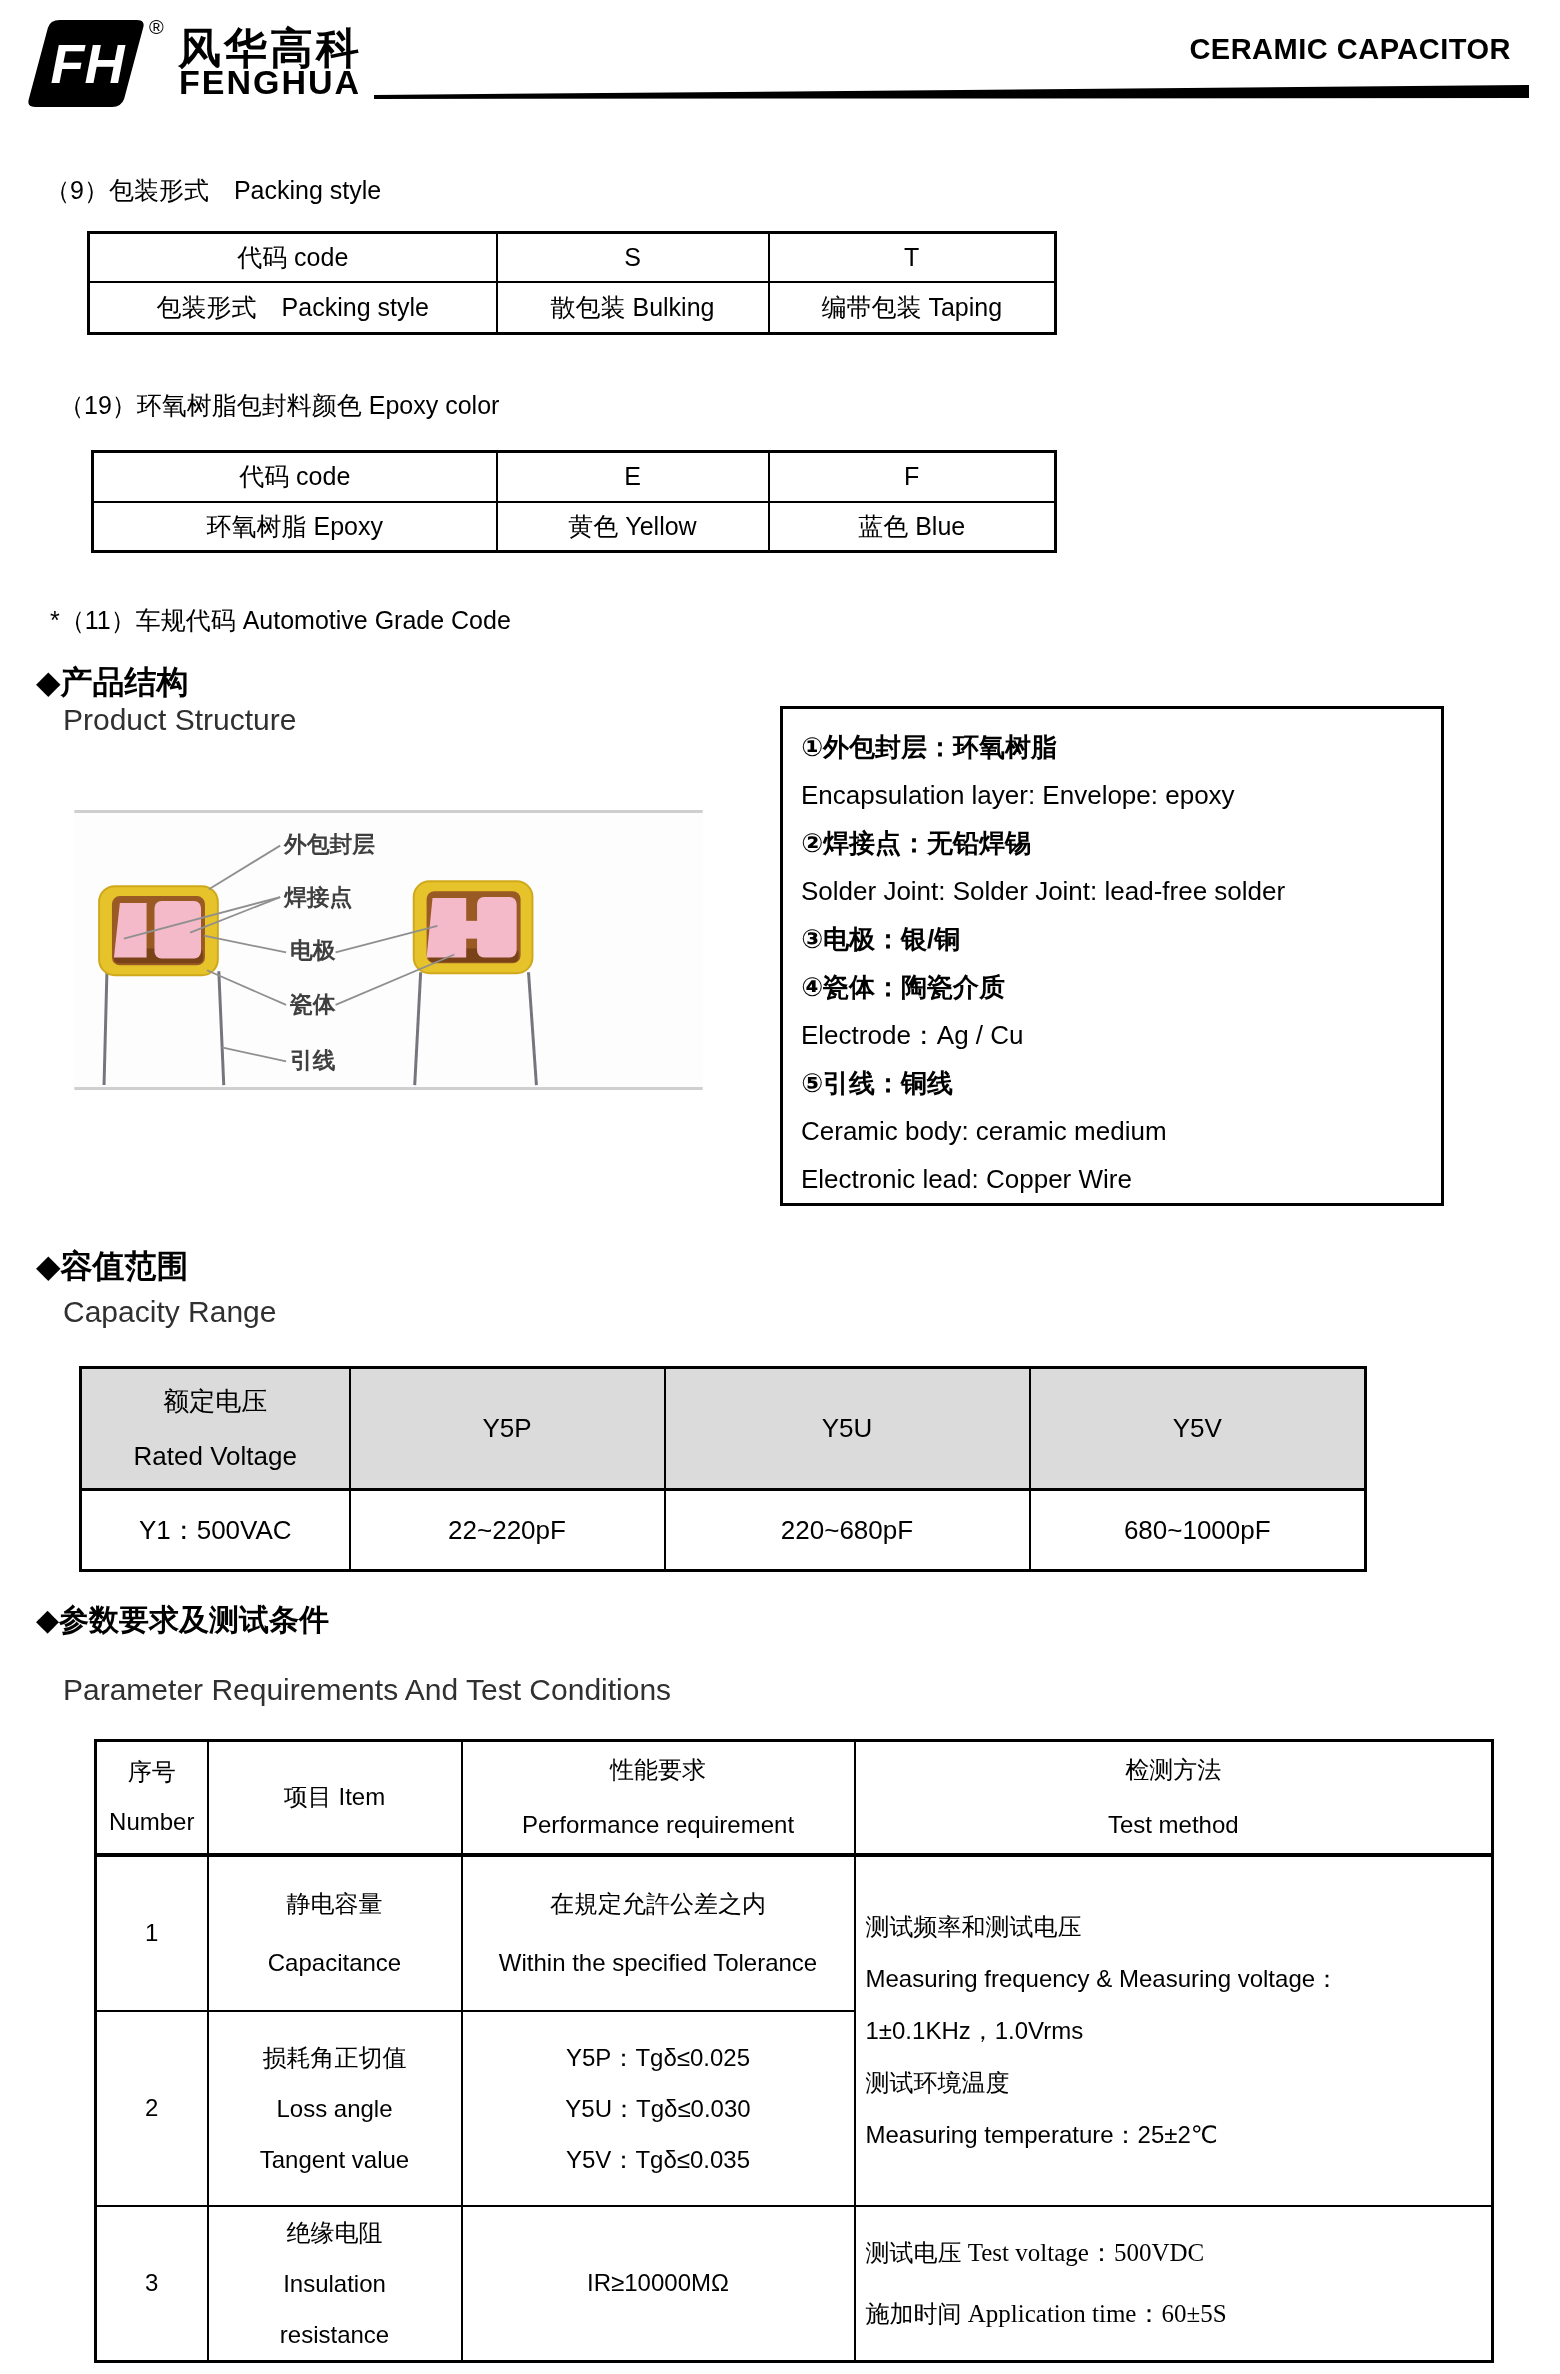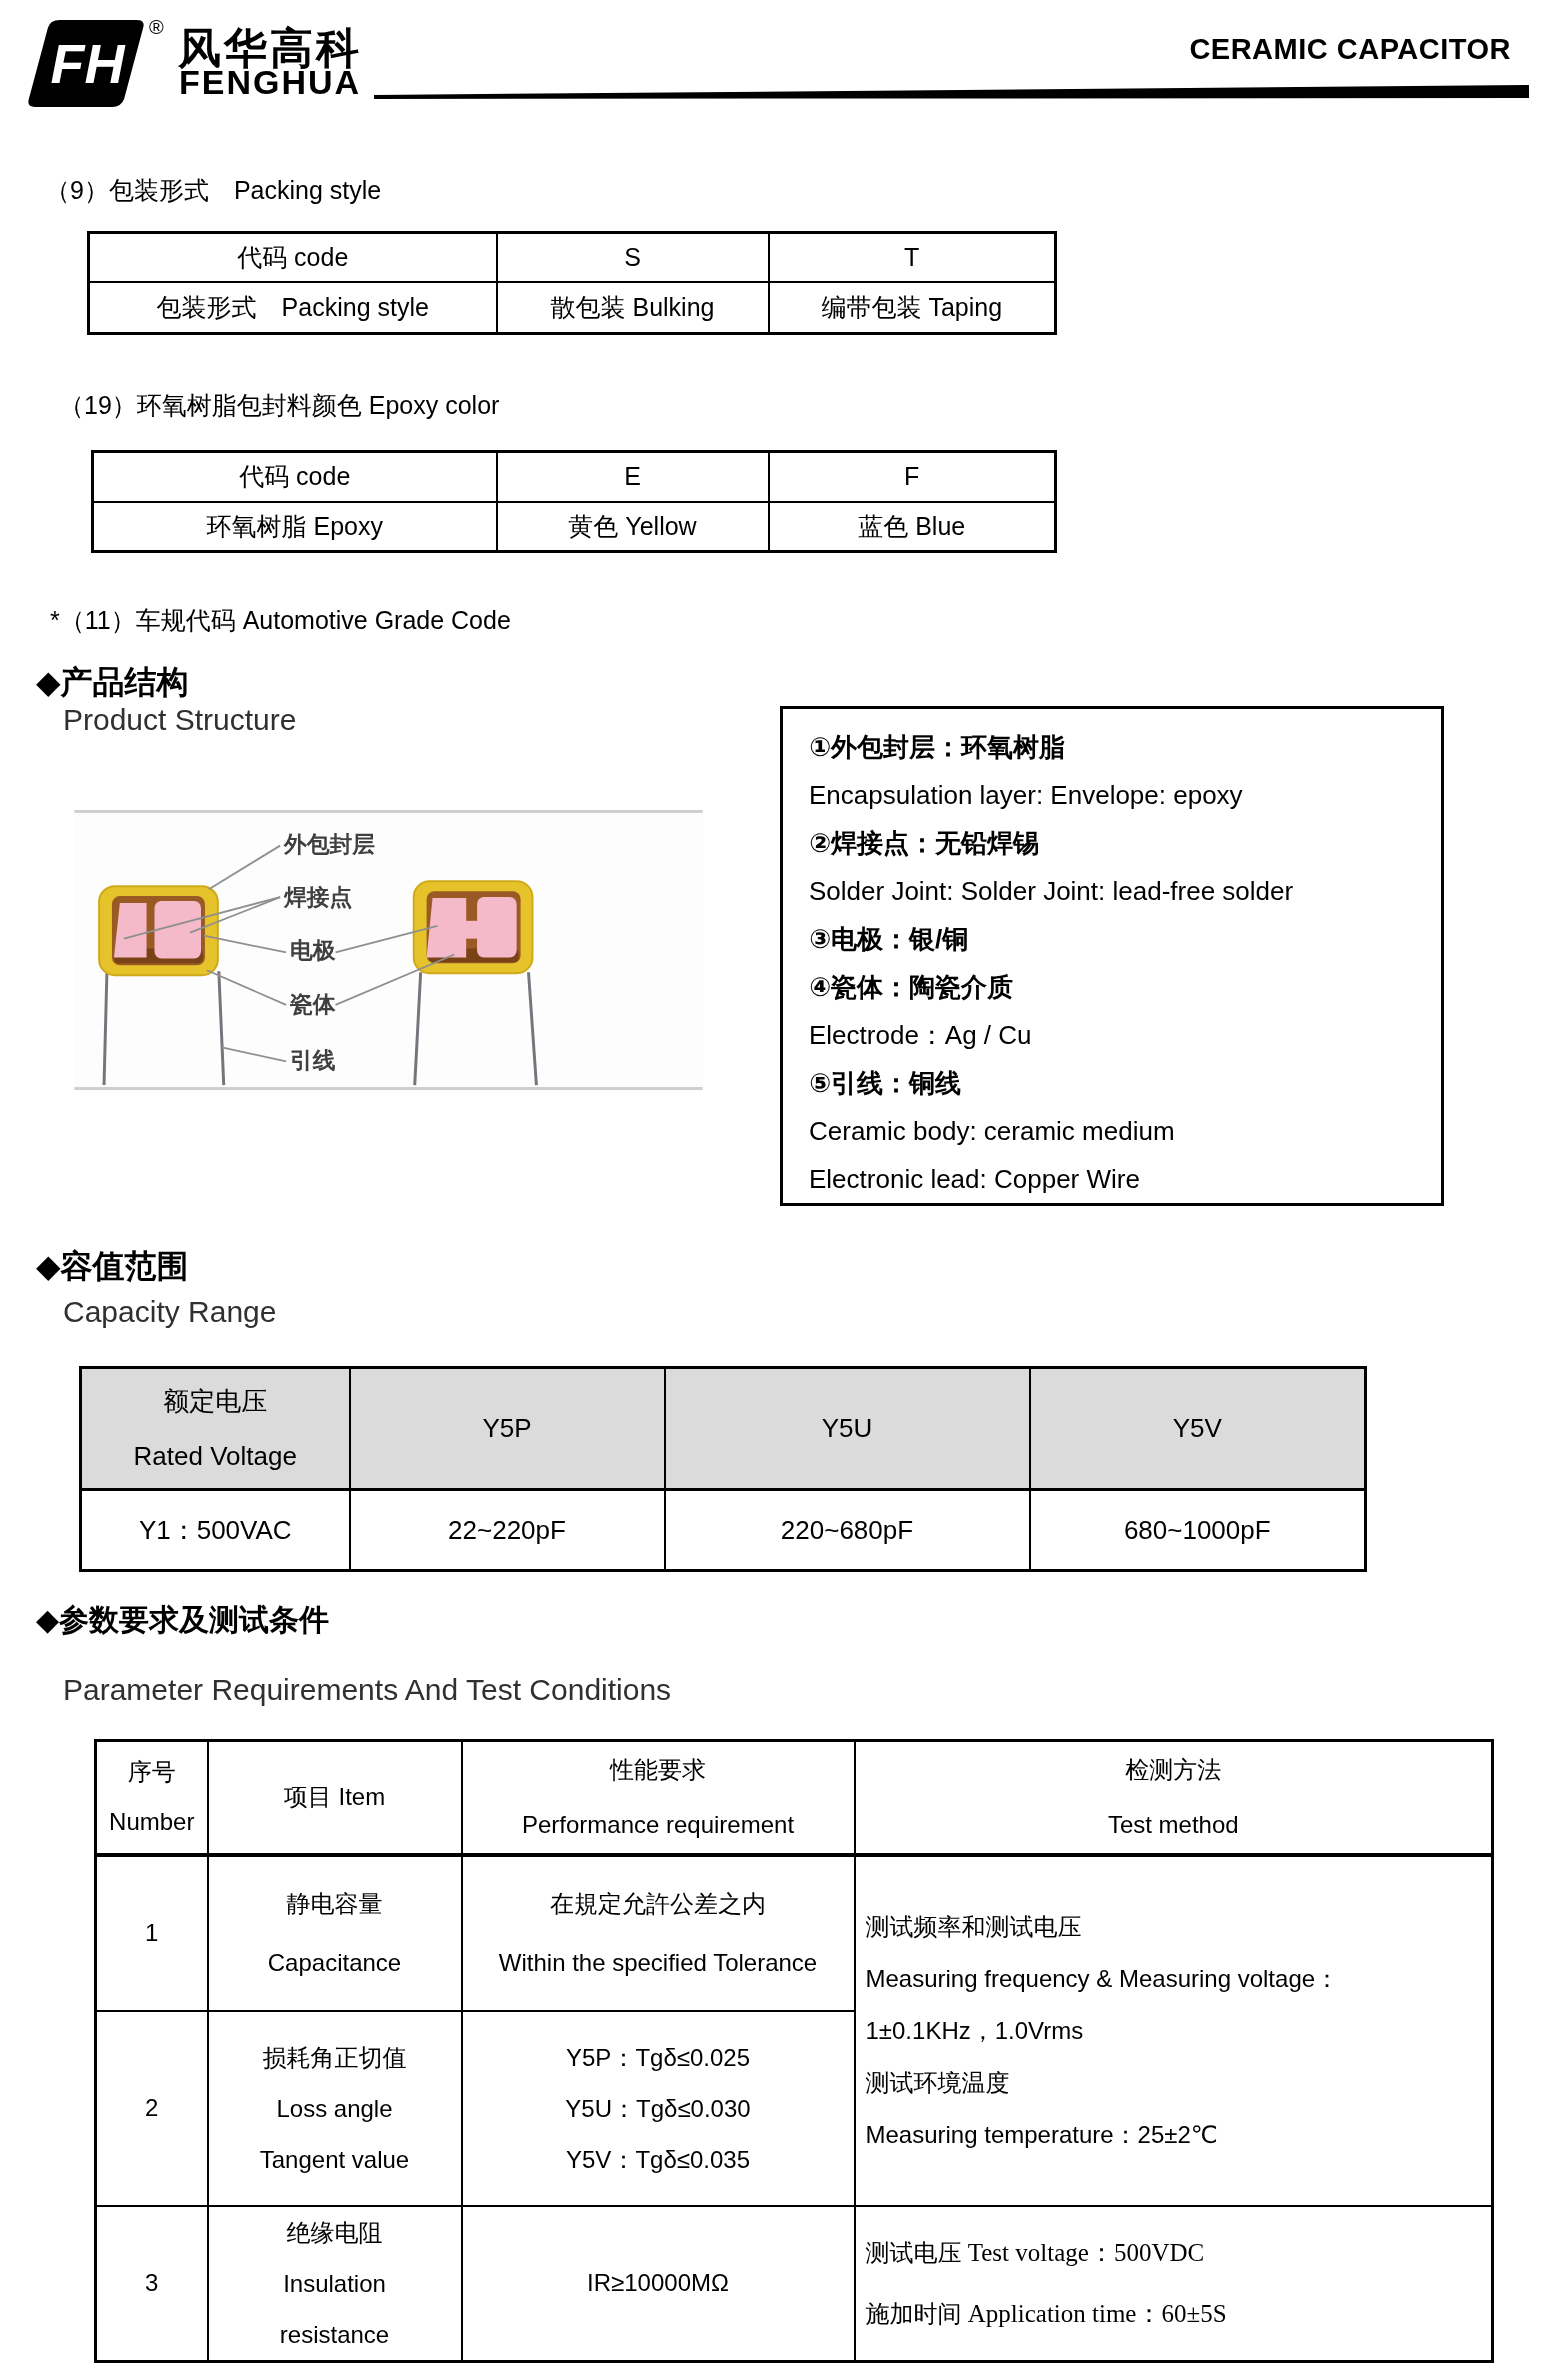--- a/index.html
+++ b/index.html
@@ -145,21 +145,21 @@
 
     <g font-size="23" font-weight="600" fill="#3f3f3f" font-family="Liberation Sans, DejaVu Sans, sans-serif">
       <text x="212" y="42">外包封层</text>
       <text x="212" y="96">焊接点</text>
       <text x="218" y="150">电极</text>
       <text x="218" y="204">瓷体</text>
       <text x="218" y="261">引线</text>
     </g>
   </svg>
 
-  <div class="abs info-box" style="left:780px;top:706px;width:664px;height:500px;padding:14px 0 0 26px;box-sizing:border-box;">
+  <div class="abs info-box" style="left:780px;top:706px;width:664px;height:500px;padding:14px 0 0 18px;box-sizing:border-box;">
     <span class="info-line zh">①外包封层：环氧树脂</span>
     <span class="info-line">Encapsulation layer: Envelope: epoxy</span>
     <span class="info-line zh">②焊接点：无铅焊锡</span>
     <span class="info-line">Solder Joint: Solder Joint: lead-free solder</span>
     <span class="info-line zh">③电极：银/铜</span>
     <span class="info-line zh">④瓷体：陶瓷介质</span>
     <span class="info-line">Electrode：Ag / Cu</span>
     <span class="info-line zh">⑤引线：铜线</span>
     <span class="info-line">Ceramic body: ceramic medium</span>
     <span class="info-line">Electronic lead: Copper Wire</span>

